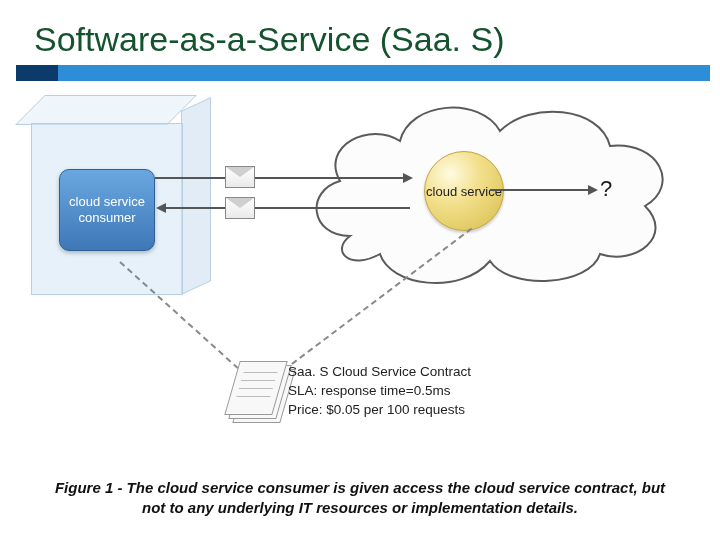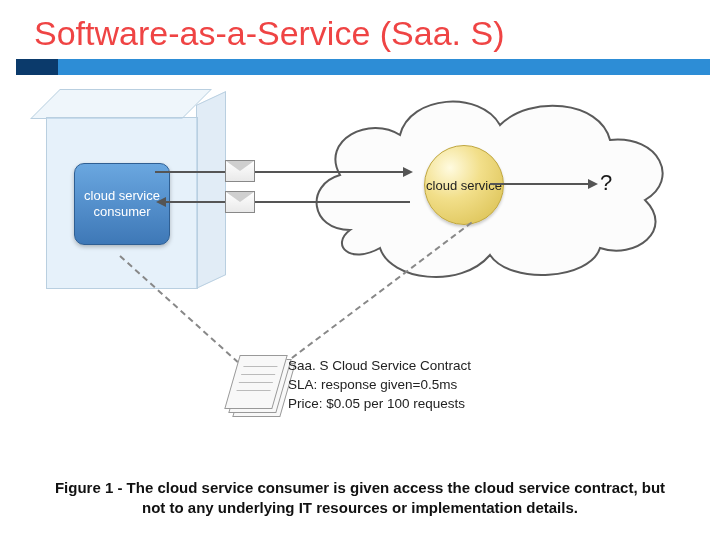--- a/index.html
+++ b/index.html
@@ -7,43 +7,43 @@
     padding: 0;
     width: 720px;
     height: 540px;
     font-family: Arial, Helvetica, sans-serif;
     background: #fff;
     position: relative;
     overflow: hidden;
   }
   .title {
     font-size: 34px;
-    color: #ef4444;
-    padding: 14px 0 6px 34px;
+    color: #14532d;
+    padding: 20px 0 6px 34px;
     font-weight: normal;
   }
   .rule {
     height: 16px;
     background: #2d8dd6;
     margin: 0 10px 0 16px;
   }
   .rule-inner {
     height: 16px;
     width: 42px;
     background: #0b3a6b;
   }
   .stage {
     position: relative;
     width: 720px;
     height: 380px;
   }
   
   .cube {
     position: absolute;
-    left: 46px;
+    left: 31px;
     top: 20px;
     width: 156px;
     height: 200px;
   }
   .cube .front {
     position: absolute;
     left: 0; top: 22px;
     width: 150px; height: 170px;
     background: rgba(210,230,245,0.55);
     border: 1px solid #b9cfe0;
@@ -169,20 +169,21 @@
     font-size: 13.5px;
     color: #222;
     line-height: 1.4;
   }
   .caption {
     position: absolute;
     left: 0; right: 0;
     bottom: 22px;
     padding: 0 46px;
     font-size: 15px;
+    font-style: italic;
     font-weight: bold;
     color: #111;
     text-align: center;
     line-height: 1.35;
   }
 </style>
 </head>
 <body>
 
 <div class="title">Software-as-a-Service (Saa. S)</div>
@@ -247,19 +248,19 @@
     <div class="sheet s3">
         <div class="ln" style="top:10px"></div>
         <div class="ln" style="top:18px"></div>
         <div class="ln" style="top:26px"></div>
         <div class="ln" style="top:34px"></div>
       </div>
   </div>
 
   <div class="contract">
     <div>Saa. S Cloud Service Contract</div>
-    <div>SLA: response given=0.5ms</div>
+    <div>SLA: response time=0.5ms</div>
     <div>Price: $0.05 per 100 requests</div>
   </div>
 
 </div>
 
 <div class="caption">Figure 1 - The cloud service consumer is given access the cloud service contract, but not to any underlying IT resources or implementation details.</div>
 
 </body></html>

